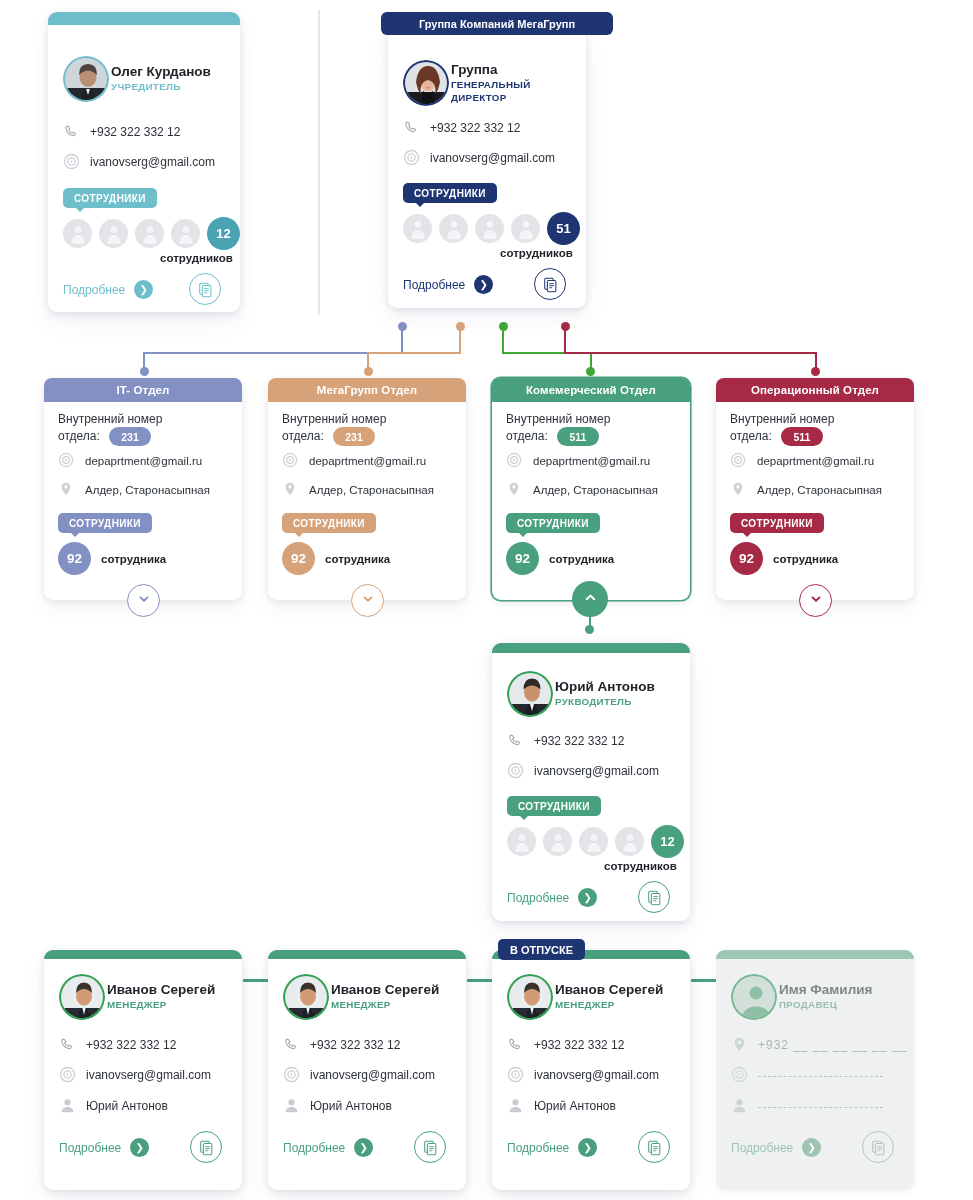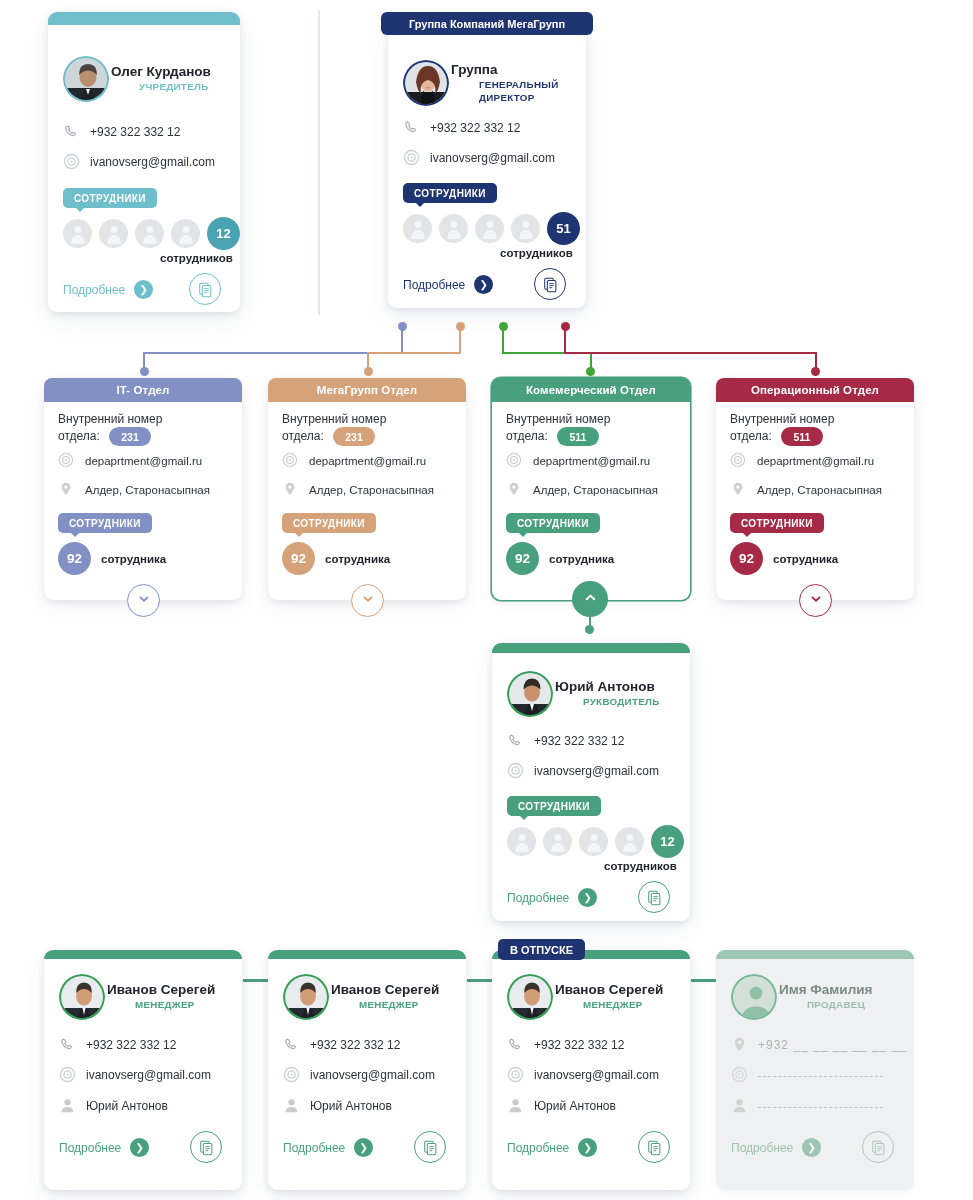--- a/index.html
+++ b/index.html
@@ -46,21 +46,21 @@
     position: relative; flex: 0 0 auto;
     background: #d9dde4; overflow: hidden;
   }
   .avatar .ring {
     position: absolute; inset: 0; border-radius: 50%;
     box-shadow: inset 0 0 0 2px rgba(255,255,255,.85);
   }
   .av-img { position:absolute; inset:2px; border-radius:50%; overflow:hidden; }
   .ptxt { display: flex; flex-direction: column; gap: 2px; }
   .pname { font-size: 13.5px; font-weight: 700; color: #21252b; white-space: nowrap; }
-  .prole { font-size: 9.8px; font-weight: 700; letter-spacing: .3px; line-height: 1.25; margin-left: 28px; }
+  .prole { font-size: 9.8px; font-weight: 700; letter-spacing: .3px; line-height: 1.25; }
 
   
   .row {
     position: absolute; display: flex; align-items: center; gap: 10px;
     font-size: 12px; color: #2c313a; white-space: nowrap;
   }
   .row .ic { width: 17px; height: 17px; flex: 0 0 auto; opacity: .85; }
   .row .lnk { text-decoration-color: #9aa1ab; text-underline-offset: 2px; }
 
   
@@ -220,21 +220,21 @@
     <div class="docbtn" style="left:141px; top:261px; color:#6EBECB;">
       <svg viewBox="0 0 20 20" width="17" height="17" aria-hidden="true">
         <rect x="3.2" y="2.6" width="10" height="13" rx="1.4" fill="none" stroke="#6EBECB" stroke-width="1.2"></rect>
         <rect x="6.3" y="5.4" width="10" height="13" rx="1.4" fill="#fff" stroke="#6EBECB" stroke-width="1.2"></rect>
         <path d="M8.6 9h5.3M8.6 11.4h5.3M8.6 13.8h3.4" stroke="#6EBECB" stroke-width="1.1"></path>
       </svg>
     </div>
   </div>
 
   <div class="card" style="left:388px; top:25px; width:198px; height:283px;">
-    <div class="pillhdr" style="left:-7px; top:-13px; width:212px; background:#1F3572;">
+    <div class="pillhdr" style="left:-7px; top:-13px; width:232px; background:#1F3572;">
       <span>Группа Компаний МегаГрупп</span>
     </div>
 
     <div class="person" style="left:15px; top:35px;">
       <div class="avatar">
         <div class="av-img">
           <svg viewBox="0 0 46 46" width="46" height="46" aria-hidden="true">
             <defs>
                 <clipPath id="cc">
                   <circle cx="23" cy="23" r="23"></circle>

